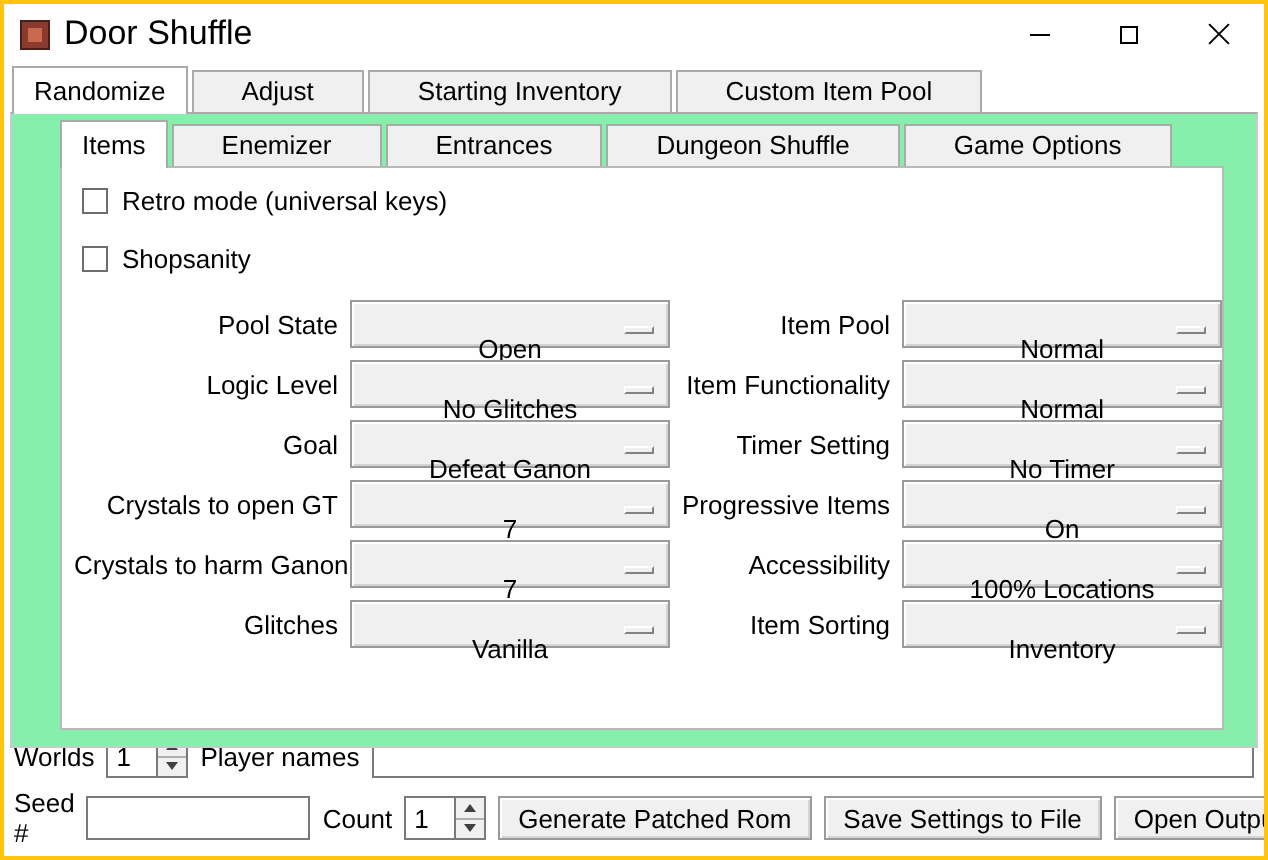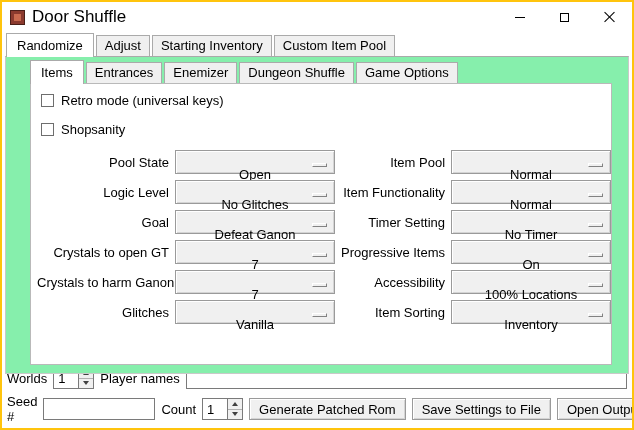--- a/index.html
+++ b/index.html
@@ -28,21 +28,21 @@
     content:""; position:absolute; left:5px; top:-1px; width:1px; height:14px; background:#000;
   }
   .glyph-close::before { transform: rotate(45deg); }
   .glyph-close::after  { transform: rotate(-45deg); }
 
   
   .tabstrip { display: flex; align-items: flex-end; padding-left: 4px; }
   .outer-strip { height: 23px; margin-top: 1px; }
   .tab {
     background: #f0f0f0; border: 1px solid #aaaaaa; border-bottom: none;
-    padding: 2px 8px 3px; margin-right: 2px; white-space: nowrap;
+    padding: 2px 24px 3px; margin-right: 2px; white-space: nowrap;
     position: relative; z-index: 1; cursor: default;
   }
   .tab.selected {
     background: #fff; padding: 4px 10px 4px; margin-bottom: -1px; z-index: 3;
   }
   .outer-pane {
     margin: 0 3px; height: 318px;
     border: 1px solid #c9c9c9; border-top: 1px solid #aaaaaa;
     background: #86efac; position: relative; z-index: 2;
   }
@@ -129,22 +129,22 @@
     <div class="tab selected">Randomize</div>
     <div class="tab">Adjust</div>
     <div class="tab">Starting Inventory</div>
     <div class="tab">Custom Item Pool</div>
   </div>
 
   <div class="outer-pane">
 
     <div class="tabstrip inner-strip">
       <div class="tab selected">Items</div>
+      <div class="tab">Enemizer</div>
       <div class="tab">Entrances</div>
-      <div class="tab">Enemizer</div>
       <div class="tab">Dungeon Shuffle</div>
       <div class="tab">Game Options</div>
     </div>
 
     <div class="inner-pane">
 
       <div class="check-row">
         <div class="checkbox"></div>
         <span>Retro mode (universal keys)</span>
       </div>

